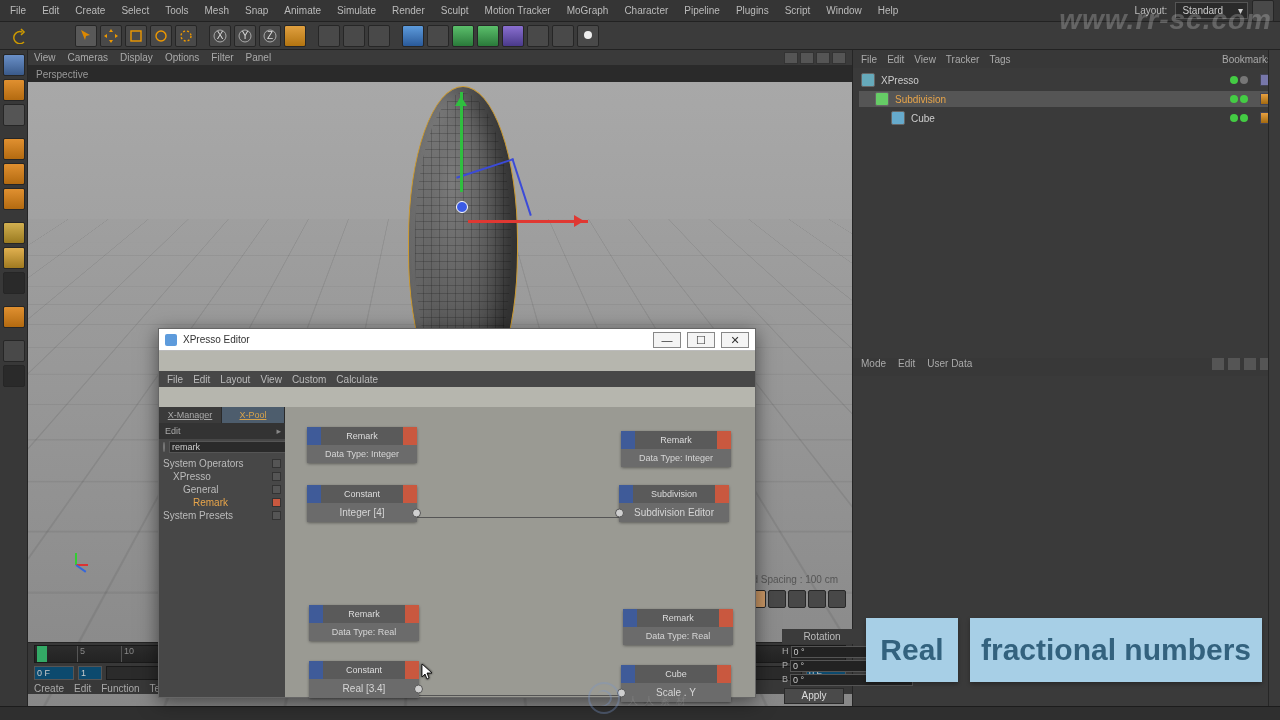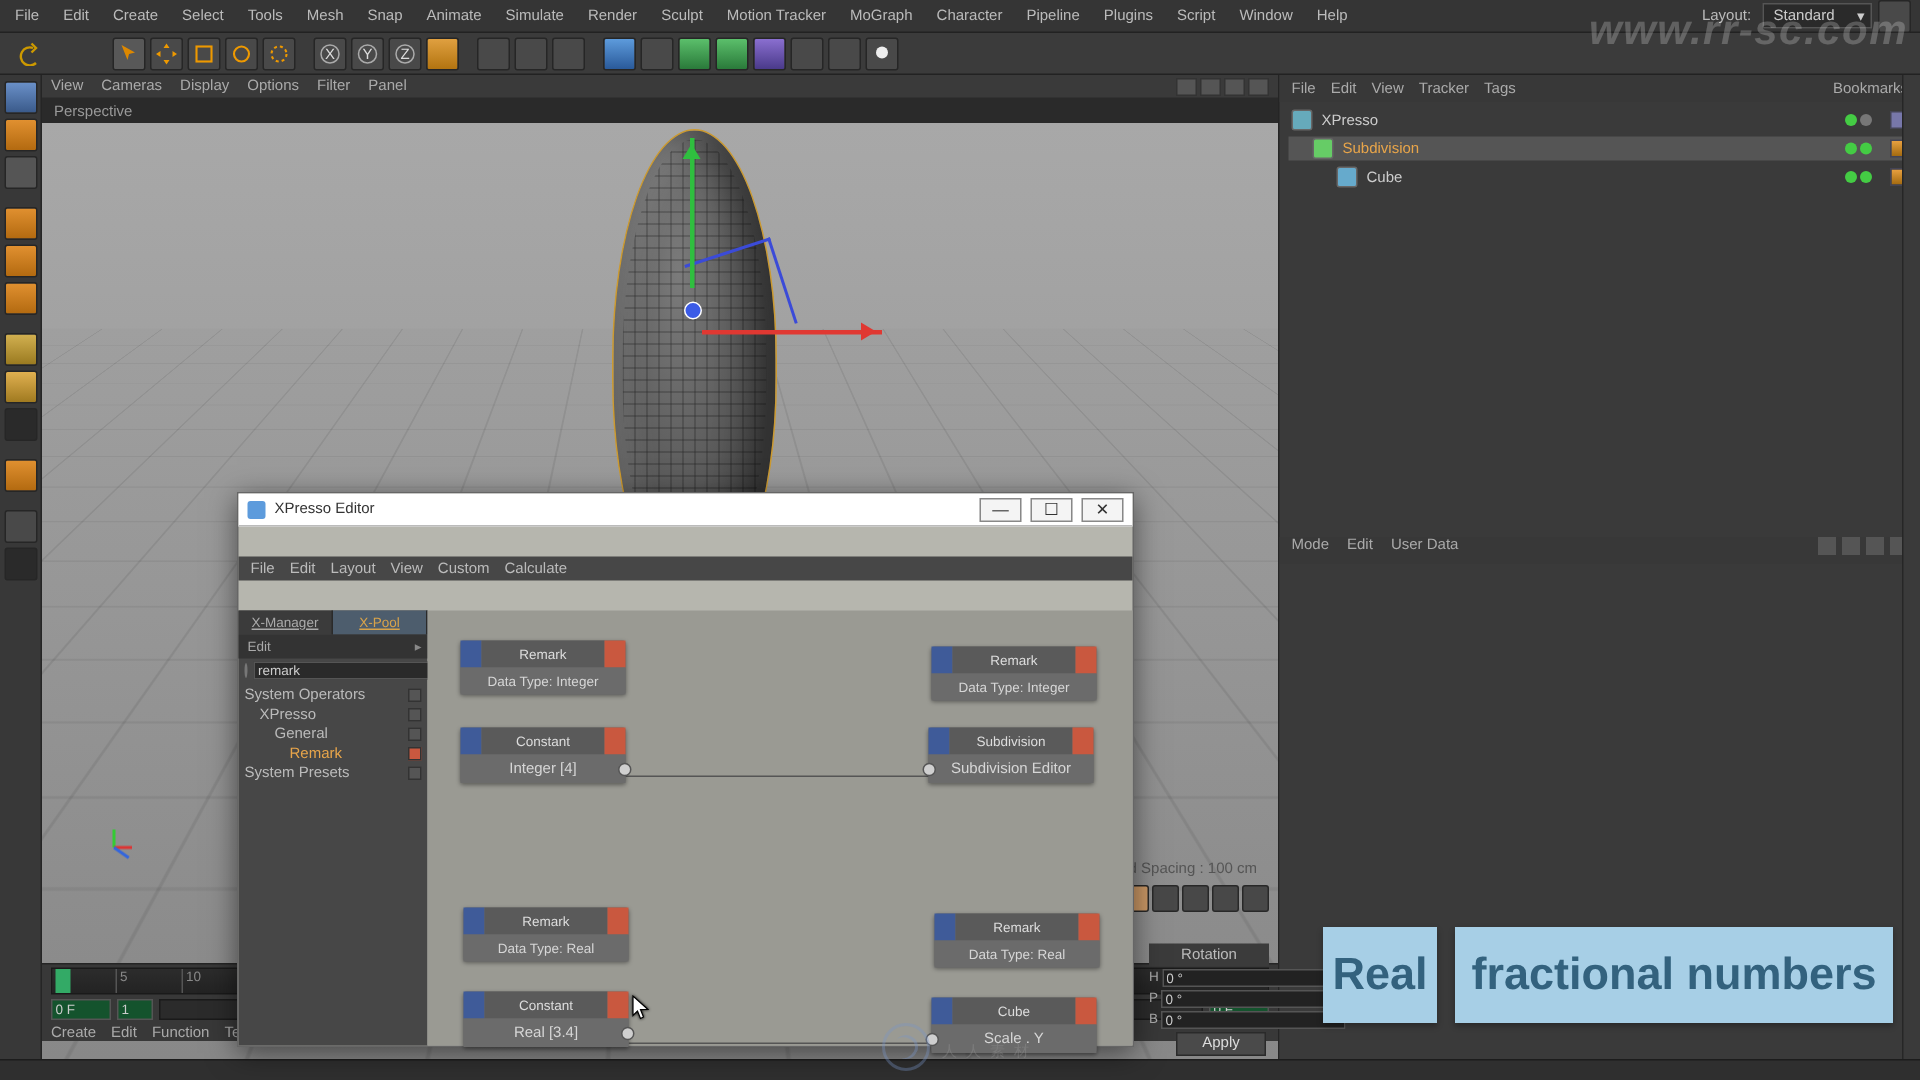--- a/index.html
+++ b/index.html
@@ -75,33 +75,33 @@
 .attr-bar .icons { margin-left:auto; display:flex; gap:4px; }
 .attr-bar .icons .i { width:12px; height:12px; background:#555; }
 .attr-body { height: 330px; background:#3a3a3a; }
 
 
 .timeline-wrap { position:absolute; left:28px; right:428px; bottom: 26px; height: 52px; background:#383838; border-top:1px solid #252525; padding: 2px 6px; }
 .tl-ruler { height:18px; background: linear-gradient(#2c2c2c,#232323); position:relative; border:1px solid #1a1a1a; }
 .tl-ruler .mk { position:absolute; top:0; bottom:0; border-left:1px solid #555; color:#888; font-size:9px; padding-left:2px; }
 .tl-ruler .start { position:absolute; left:2px; top:0; bottom:0; width:10px; background:#3a6; }
 .tl-fields { display:flex; align-items:center; gap:4px; margin-top:3px; }
-.tl-fields input { width:40px; background:#14532d; border:1px solid #555; color:#ccc; font-size:9px; padding:1px 2px; }
+.tl-fields input { width:40px; background:#0c4a6e; border:1px solid #555; color:#ccc; font-size:9px; padding:1px 2px; }
 .tl-fields .slog { flex:1; height:14px; background:#2b2b2b; border:1px solid #1a1a1a; }
 .cmd-row { display:flex; gap:10px; margin-top:3px; color:#aaa; }
 .transport-row .tb, .key-row .tb { width:18px; height:18px; background:#484848; border:1px solid #282828; border-radius:2px; }
-.rot-panel { position:absolute; right: 434px; bottom: 34px; width: 80px; }
+.rot-panel { position:absolute; right: 418px; bottom: 34px; width: 80px; }
 .rot-panel .hdr { background:#3b3b3b; color:#bbb; text-align:center; font-size:10px; padding:2px 0; }
 .rot-panel .row { display:flex; gap:2px; margin-top:2px; }
 .rot-panel .row span { width:24px; color:#aaa; font-size:9px; }
 .rot-panel .row input { flex:1; background:#222; border:1px solid #555; color:#ccc; font-size:9px; padding:0 2px; }
 .apply-btn { position:absolute; right: 436px; bottom: 16px; width: 60px; height: 16px; background:#4a4a4a; border:1px solid #2a2a2a; color:#ddd; text-align:center; line-height:14px; }
 
 .annot { position:absolute; bottom: 38px; height: 64px; display:flex; align-items:center; justify-content:center; font-size: 30px; font-weight:600; color:#33627e; background:#a7cfe6; box-shadow: 0 2px 4px rgba(0,0,0,.3); }
-.annot.real { right: 322px; width: 76px; }
+.annot.real { right: 322px; width: 92px; }
 .annot.frac { right: 18px; width: 292px; }
 
 
 .status { position:absolute; left:0; right:0; bottom:0; height:14px; background:#2f2f2f; border-top:1px solid #1c1c1c; }
 
 
 .xp-window { position:absolute; left: 158px; top: 328px; width: 598px; height: 370px; background:#b6b6ae; border:1px solid #666; box-shadow: 0 4px 18px rgba(0,0,0,.5); display:flex; flex-direction:column;gap:20px; }
 .xp-title { height: 22px; background:#fff; display:flex; align-items:center; padding:0 6px; gap:6px; color:#333; font-size:11px; border-bottom:1px solid #bbb; }
 .xp-title .ttl { flex:1; }
 .xp-title .wbtn { width:28px; height:16px; border:1px solid #888; text-align:center; line-height:14px; font-size:11px; background:#f4f4f4; }

